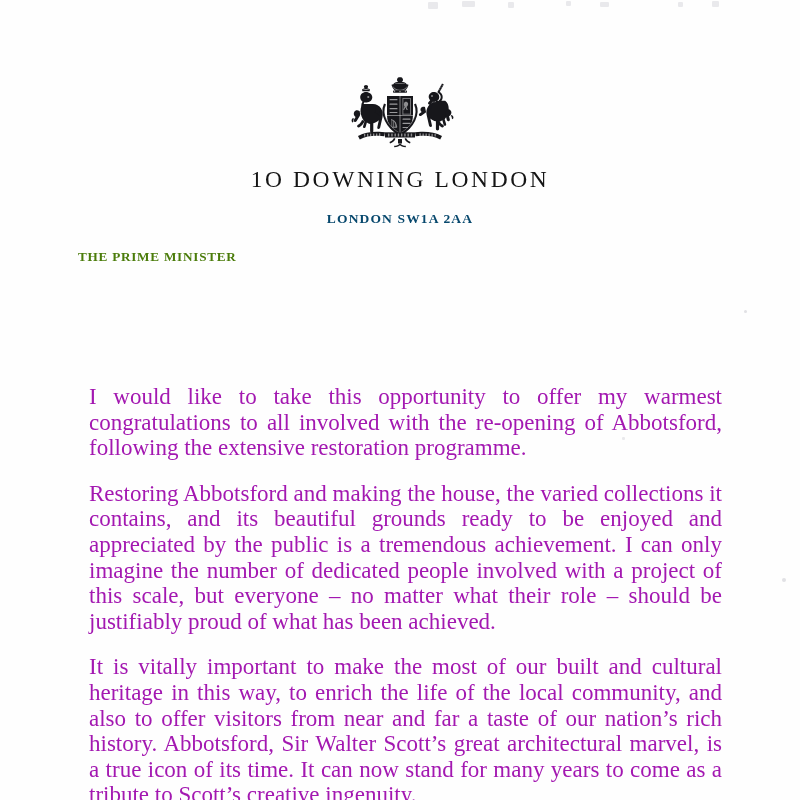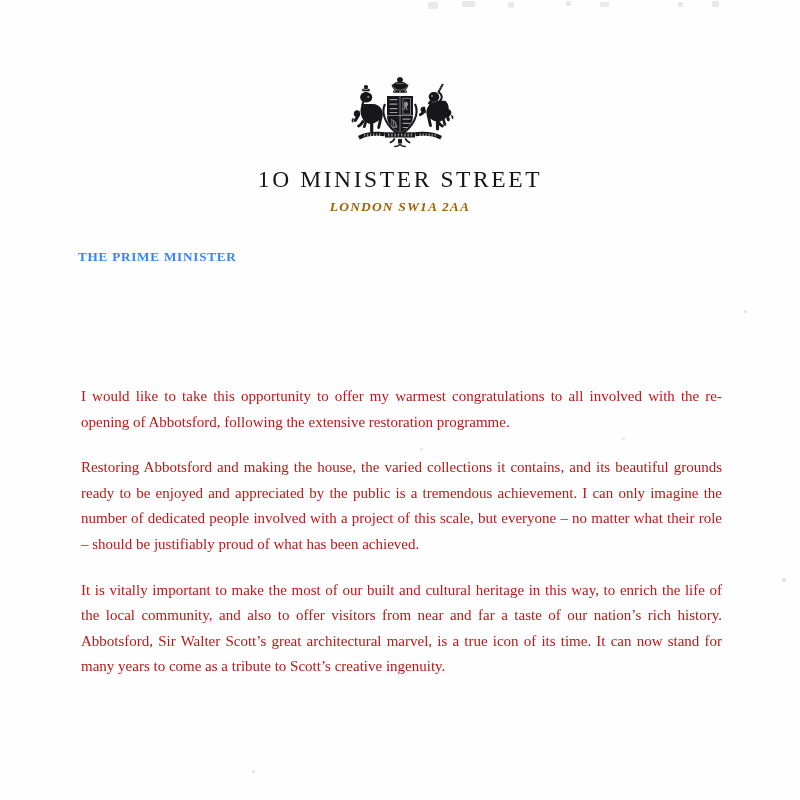--- a/index.html
+++ b/index.html
@@ -56,55 +56,54 @@
   .address-line-1 {
     margin-top: 12px;
     font-size: 23.5px;
     letter-spacing: 2.6px;
     font-weight: 400;
     color: #191919;
     font-family: "Liberation Serif", "DejaVu Serif", serif;
     line-height: 1;
   }
   .address-line-2 {
-    margin-top: 8px;
+    margin-top: 20px;
     font-size: 13.5px;
     letter-spacing: 1.15px;
     font-weight: 700;
-    color: #a16207;
+    color: #0c4a6e;
     font-family: "Liberation Serif", "DejaVu Serif", serif;
     line-height: 1;
-    font-style: italic;
   }
 
   
   .sender-title {
     position: absolute;
     left: 78px;
     top: 249px;
     font-size: 13.2px;
     letter-spacing: 0.75px;
     font-weight: 700;
-    color: #3b82f6;
+    color: #4d7c0f;
     font-family: "Liberation Serif", "DejaVu Serif", serif;
   }
 
   
   .body-copy {
     position: absolute;
     left: 78px;
     top: 384px;
     width: 644px;
   }
   .para {
     text-align: justify;
-    font-size: 15px;
+    font-size: 23px;
     line-height: 25.6px;
-    margin: 0 0 20px 3px;
-    color: #b91c1c;
+    margin: 0 0 20px 11px;
+    color: #a21caf;
     font-family: "Liberation Serif", "DejaVu Serif", serif;
     -webkit-font-smoothing: none;
   }
   .para:last-child { margin-bottom: 0; }
   .para.p4 { text-align: justify; }
 
   
   .ink {
     filter: contrast(1.04);
   }
@@ -246,21 +245,21 @@
 
           <path d="M100 128c-2 4-5 6.6-9 7.8l1 3.4c5-1.4 8.8-4.8 11-9.6l-3-1.6z"></path>
           <path d="M124 128c2 4 5 6.6 9 7.8l-1 3.4c-5-1.4-8.8-4.8-11-9.6l3-1.6z"></path>
           <path d="M108 130h8v9h-8z"></path>
           <path d="M112 139c-3 3-7 4.6-11.6 4.6v3c5.6 0 10.4-2 14-6l-2.4-1.6z"></path>
           <path d="M112 139c3 3 7 4.6 11.6 4.6v3c-5.6 0-10.4-2-14-6l2.4-1.6z"></path>
         </g>
       </svg>
     </div>
 
-    <div class="address-line-1 ink">1O MINISTER STREET</div>
+    <div class="address-line-1 ink">1O DOWNING LONDON</div>
 
     <div class="address-line-2 ink">LONDON SW1A 2AA</div>
   </div>
 
   <div class="sender-title ink">THE PRIME MINISTER</div>
 
   <div class="body-copy">
     <p class="para p1 ink">I would like to take this opportunity to offer my warmest congratulations to all involved with the re-opening of Abbotsford, following the extensive restoration programme.</p>
     <p class="para p2 ink">Restoring Abbotsford and making the house, the varied collections it contains, and its beautiful grounds ready to be enjoyed and appreciated by the public is a tremendous achievement. I can only imagine the number of dedicated people involved with a project of this scale, but everyone – no matter what their role – should be justifiably proud of what has been achieved.</p>
     <p class="para p3 ink">It is vitally important to make the most of our built and cultural heritage in this way, to enrich the life of the local community, and also to offer visitors from near and far a taste of our nation’s rich history. Abbotsford, Sir Walter Scott’s great architectural marvel, is a true icon of its time. It can now stand for many years to come as a tribute to Scott’s creative ingenuity.</p>

